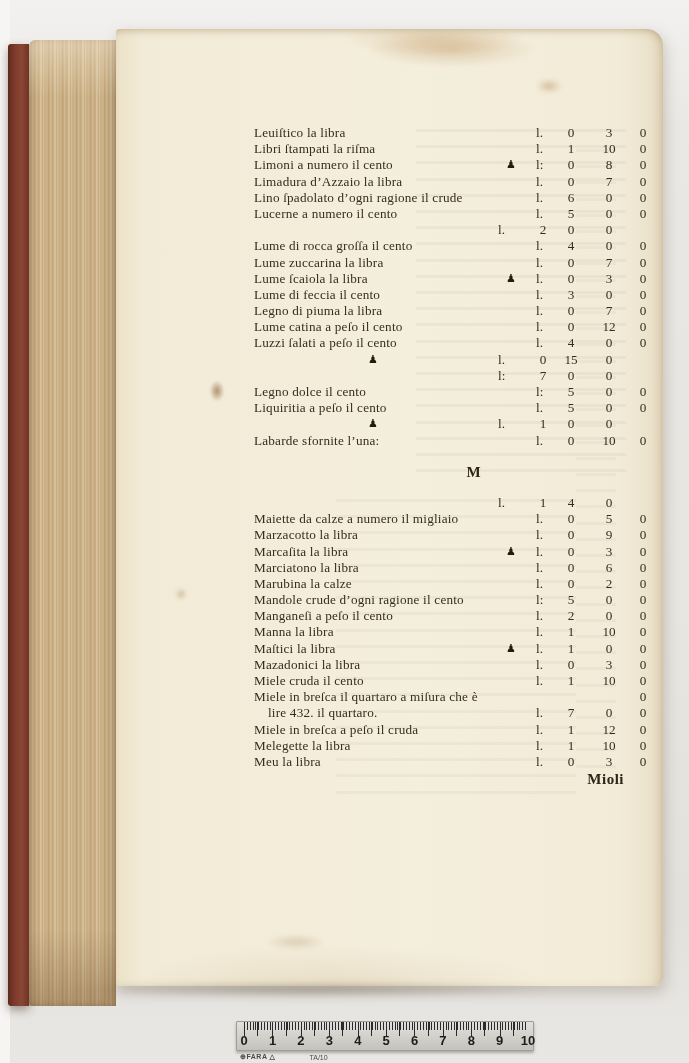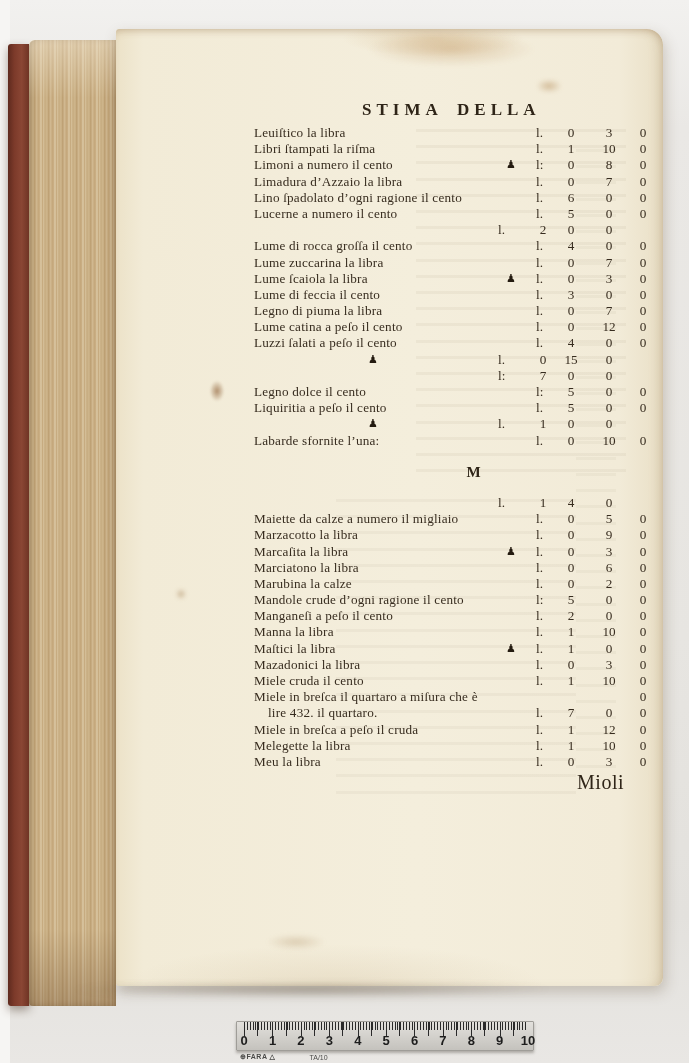--- a/index.html
+++ b/index.html
@@ -75,21 +75,21 @@
   .row { display:grid; grid-template-columns:1fr 38px 26px 30px 46px 22px;
     height:16.2px; line-height:16.2px; font-size:13.2px; white-space:nowrap; }
   .row.indent .c-name { padding-left:14px; }
   .c-name { overflow:visible; letter-spacing:.2px; }
   .c-mark { text-align:center; font-family:"DejaVu Sans", sans-serif; font-size:11px; color:#241b10; }
   .c-l { text-align:left; padding-left:6px; }
   .c-v1, .c-v2, .c-v3 { text-align:center; }
   .section-letter { height:16.2px; line-height:16.2px; margin:15px 0 15px 0;
     text-align:center; font-weight:bold; font-size:15px; letter-spacing:1px; padding-left:40px; color:#2f2518; }
   .catchword { margin-top:1px; text-align:right; padding-right:30px;
-    font-size:20px; font-weight:normal; letter-spacing:.5px; color:#2f2518; }
+    font-size:15px; font-weight:bold; letter-spacing:.5px; color:#2f2518; }
 
   
   .floor-shadow { position:absolute; left:20px; top:984px; width:648px; height:18px;
     background:radial-gradient(ellipse 50% 60% at 45% 30%, rgba(80,65,45,.35), rgba(0,0,0,0) 75%);
     filter:blur(3px); }
 
   
   .ruler { position:absolute; left:236px; top:1021px; width:298px; height:30px;
     background:linear-gradient(180deg,#e2e0dc 0%, #d2d0cb 55%, #c4c2bd 100%);
     border:1px solid #9f9d98; border-radius:1px;
@@ -125,21 +125,20 @@
     <div class="stain st1"></div>
     <div class="stain st2"></div>
     <div class="stain st3"></div>
     <div class="stain st4"></div>
     <div class="stain st5"></div>
     <div class="bleed b1"></div>
     <div class="bleed b2"></div>
     <div class="bleed b3"></div>
 
     <div class="print">
-      <div class="page-title">STIMA DELLA</div>
       <div class="text-block">
           <div class="row">
     <span class="c-name">Leuiſtico la libra</span>
     <span class="c-mark"></span>
     <span class="c-l">l.</span>
     <span class="c-v1">0</span>
     <span class="c-v2">3</span>
     <span class="c-v3">0</span>
   </div>
           <div class="row">
@@ -160,21 +159,21 @@
   </div>
           <div class="row">
     <span class="c-name">Limadura d’Azzaio la libra</span>
     <span class="c-mark"></span>
     <span class="c-l">l.</span>
     <span class="c-v1">0</span>
     <span class="c-v2">7</span>
     <span class="c-v3">0</span>
   </div>
           <div class="row">
-    <span class="c-name">Lino ſpadolato d’ogni ragione il cento</span>
+    <span class="c-name">Lino ſpadolato d’ogni ragione il crude</span>
     <span class="c-mark"></span>
     <span class="c-l">l.</span>
     <span class="c-v1">6</span>
     <span class="c-v2">0</span>
     <span class="c-v3">0</span>
   </div>
           <div class="row">
     <span class="c-name">Lucerne a numero il cento</span>
     <span class="c-mark"></span>
     <span class="c-l">l.</span>

